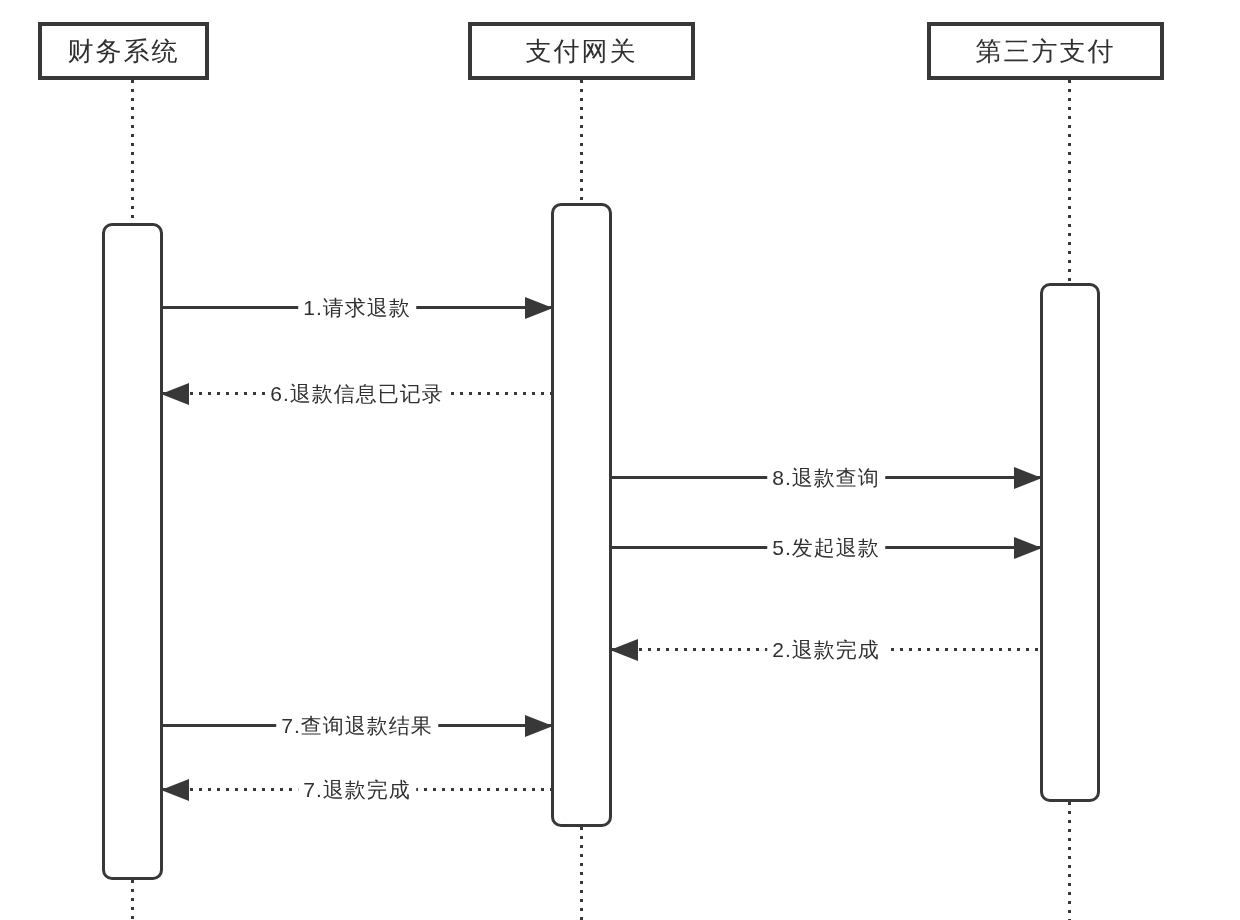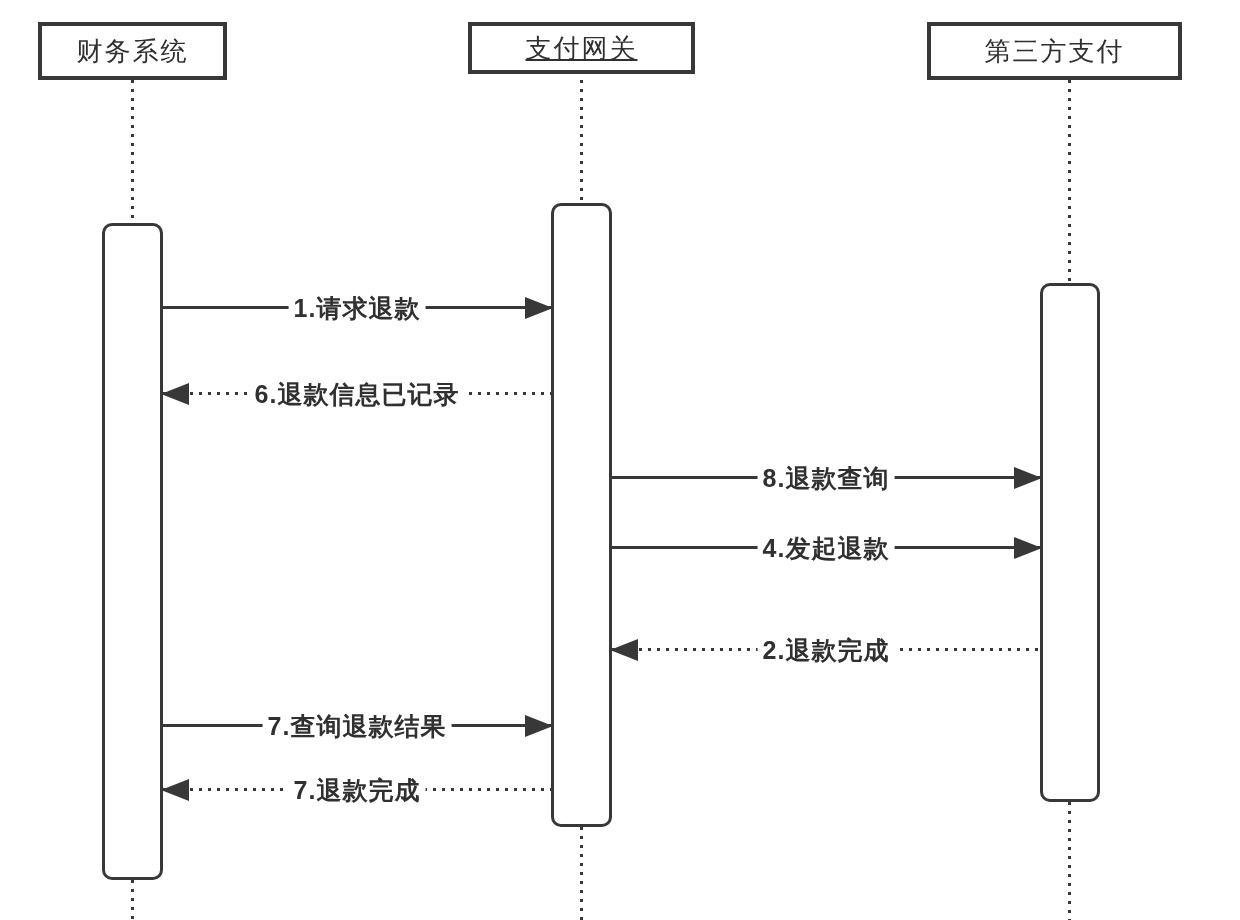--- a/index.html
+++ b/index.html
@@ -18,23 +18,23 @@
   }
   
   .participant{
     position:absolute;
     box-sizing:border-box;
     border:4px solid var(--stroke);
     background:var(--bg);
     display:flex;align-items:center;justify-content:center;
     font-size:26px;letter-spacing:2px;
   }
-  .participant.p1{left:38px;top:22px;width:189px;height:58px;}
-  .participant.p2{left:468px;top:22px;width:227px;height:52px;text-decoration:underline;}
-  .participant.p3{left:927px;top:22px;width:255px;height:58px;}
+  .participant.p1{left:38px;top:22px;width:171px;height:58px;}
+  .participant.p2{left:468px;top:22px;width:227px;height:58px;}
+  .participant.p3{left:927px;top:22px;width:237px;height:58px;}
 
   
   .lifeline{
     position:absolute;width:3px;
     background:repeating-linear-gradient(to bottom, var(--stroke) 0 3px, transparent 3px 9px);
   }
   .l1a{left:131px;top:80px;height:143px;}
   .l1b{left:131px;top:880px;height:40px;}
   .l2a{left:580px;top:80px;height:123px;}
   .l2b{left:580px;top:827px;height:93px;}
@@ -63,24 +63,23 @@
   .m4{left:612px;top:546px;width:428px;}
   .m5{left:612px;top:648px;width:428px;}
   .m6{left:163px;top:724px;width:388px;}
   .m7{left:163px;top:788px;width:388px;text-align:center;}
 
   .msg-label{
     position:absolute;left:50%;top:50%;
     transform:translate(-50%,-50%);
     background:var(--bg);
     padding:0 5px;
-    font-size:25px;letter-spacing:1px;
+    font-size:21px;letter-spacing:1px;
     white-space:nowrap;
     line-height:1.2;
-    font-weight:bold;
   }
   .arrowhead{
     position:absolute;top:50%;transform:translateY(-50%);
     width:0;height:0;
     border-top:11px solid transparent;
     border-bottom:11px solid transparent;
   }
   .arrowhead.right{right:-2px;border-left:28px solid var(--stroke);}
   .arrowhead.left{left:-2px;border-right:28px solid var(--stroke);}
 </style>
@@ -120,21 +119,21 @@
     <span class="msg-label">6.退款信息已记录</span>
   </div>
 
   <div class="message solid m3">
     <span class="arrowhead right"></span>
     <span class="msg-label">8.退款查询</span>
   </div>
 
   <div class="message solid m4">
     <span class="arrowhead right"></span>
-    <span class="msg-label">4.发起退款</span>
+    <span class="msg-label">5.发起退款</span>
   </div>
 
   <div class="message dotted m5">
     <span class="arrowhead left"></span>
     <span class="msg-label">2.退款完成</span>
   </div>
 
   <div class="message solid m6">
     <span class="arrowhead right"></span>
     <span class="msg-label">7.查询退款结果</span>

